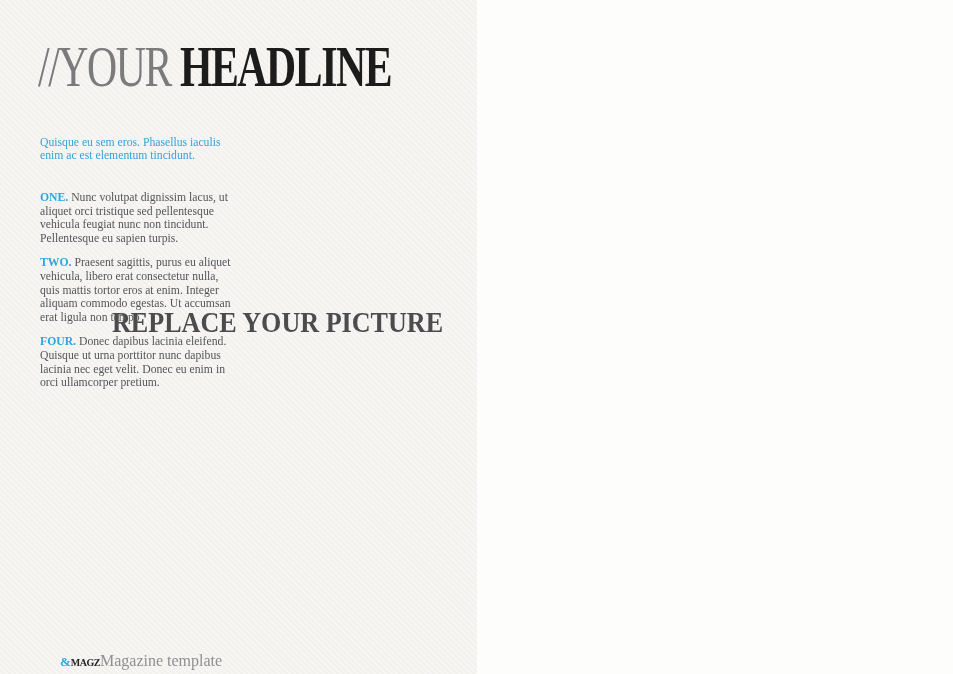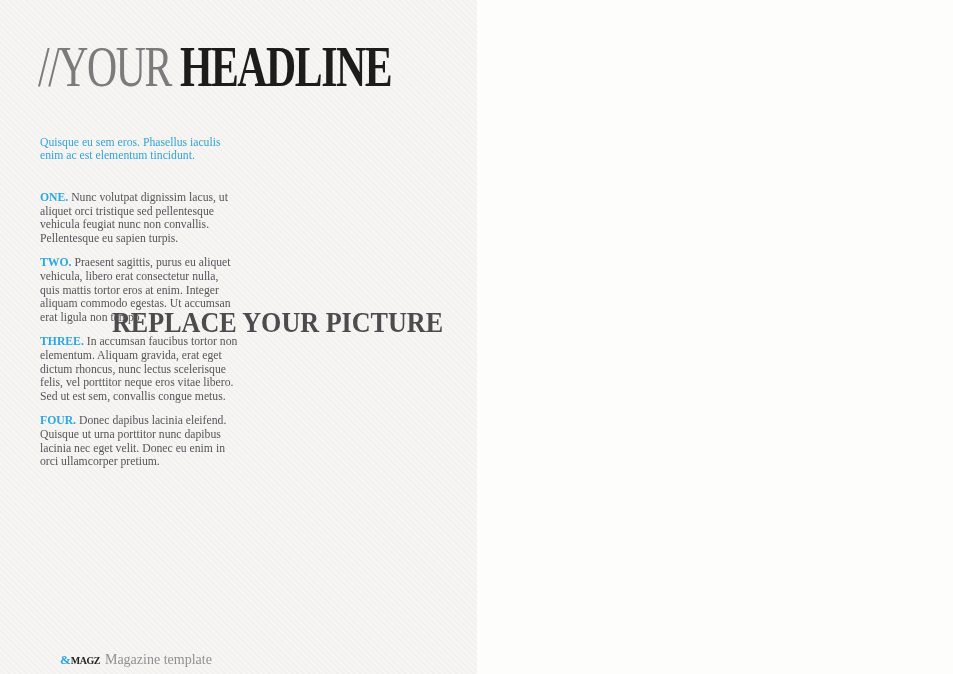--- a/index.html
+++ b/index.html
@@ -43,39 +43,38 @@
     position:absolute;left:112px;top:305px;white-space:nowrap;
     font-size:30px;font-weight:bold;color:#4c4c4e;letter-spacing:0;
     transform:scaleX(.87);transform-origin:left top;
   }
 
   .footer-left{
     position:absolute;left:60px;top:652px;font-size:12px;white-space:nowrap;
   }
   .logo-amp{color:#29a8e0;font-weight:bold;font-size:13px;}
   .logo-txt{color:#232323;font-weight:bold;font-size:10px;letter-spacing:-.5px;}
-  .footer-label{color:#8f8f91;font-size:14px;margin-left:5px;}
+  .footer-label{color:#8f8f91;font-size:16px;}
 </style>
 </head>
 <body>
 
 <div class="spread">
 
   <div class="page-left">
 
     <div class="headline">
       <span class="hl-gray">//YOUR</span><span class="hl-black"> HEADLINE</span>
     </div>
 
     <div class="intro">Quisque eu sem eros. Phasellus iaculis enim ac est elementum tincidunt.</div>
 
     <div class="paras">
-      <p class="para"><span class="num">ONE.</span><span> Nunc volutpat dignissim lacus, ut aliquet orci tristique sed pellentesque vehicula feugiat nunc non convallis. Pellentesque eu sapien turpis.</span></p>
+      <p class="para"><span class="num">ONE.</span><span> Nunc volutpat dignissim lacus, ut aliquet orci tristique sed pellentesque vehicula feugiat nunc non tincidunt. Pellentesque eu sapien turpis.</span></p>
       <p class="para"><span class="num">TWO.</span><span> Praesent sagittis, purus eu aliquet vehicula, libero erat consectetur nulla, quis mattis tortor eros at enim. Integer aliquam commodo egestas. Ut accumsan erat ligula non tempo</span></p>
-      <p class="para"><span class="num">THREE.</span><span> In accumsan faucibus tortor non elementum. Aliquam gravida, erat eget dictum rhoncus, nunc lectus scelerisque felis, vel porttitor neque eros vitae libero. Sed ut est sem, convallis congue metus.</span></p>
       <p class="para"><span class="num">FOUR.</span><span> Donec dapibus lacinia eleifend. Quisque ut urna porttitor nunc dapibus lacinia nec eget velit. Donec eu enim in orci ullamcorper pretium.</span></p>
     </div>
 
     <div class="replace-big">REPLACE YOUR PICTURE</div>
 
     <div class="footer-left">
       <span class="logo-amp">&amp;</span><span class="logo-txt">MAGZ</span><span class="footer-label">Magazine template</span>
     </div>
   </div>
 

